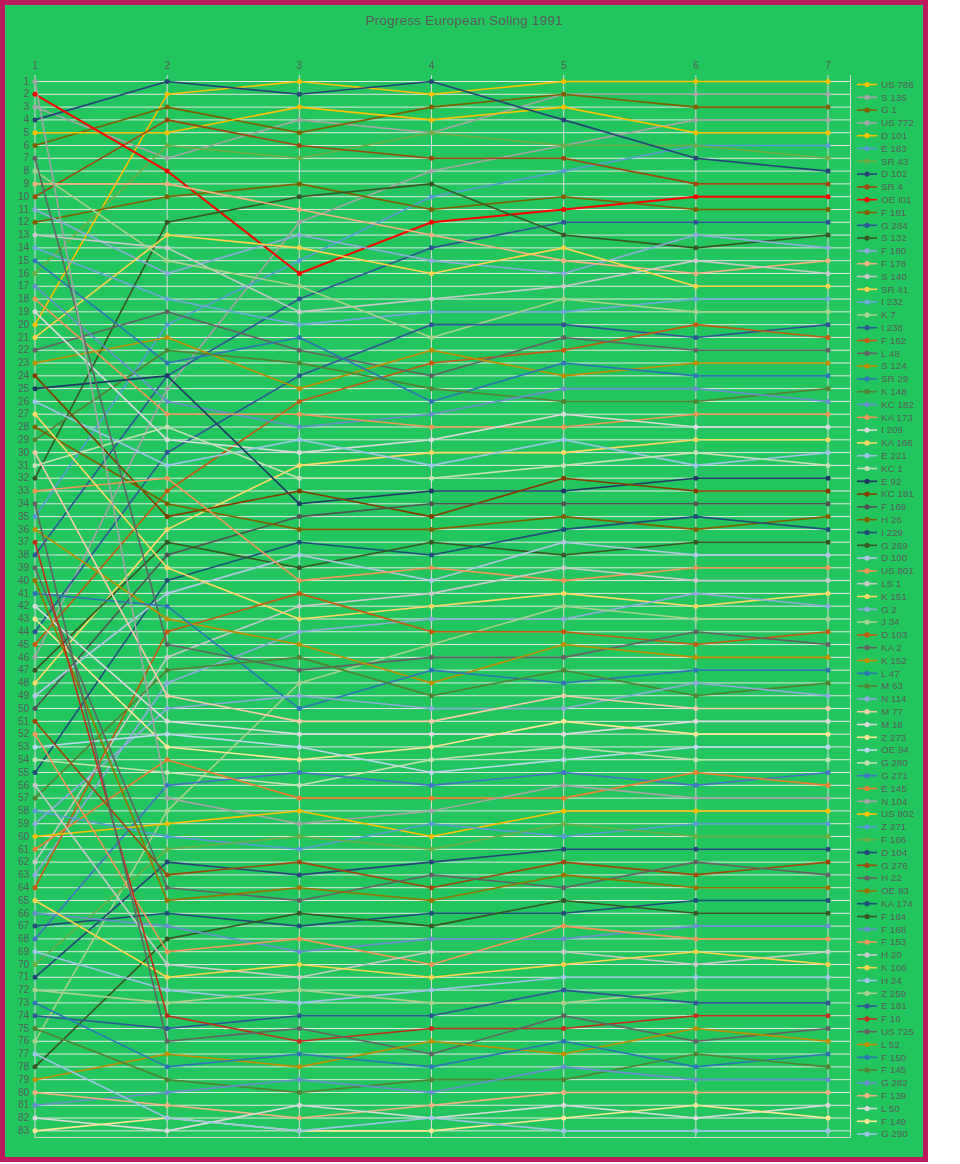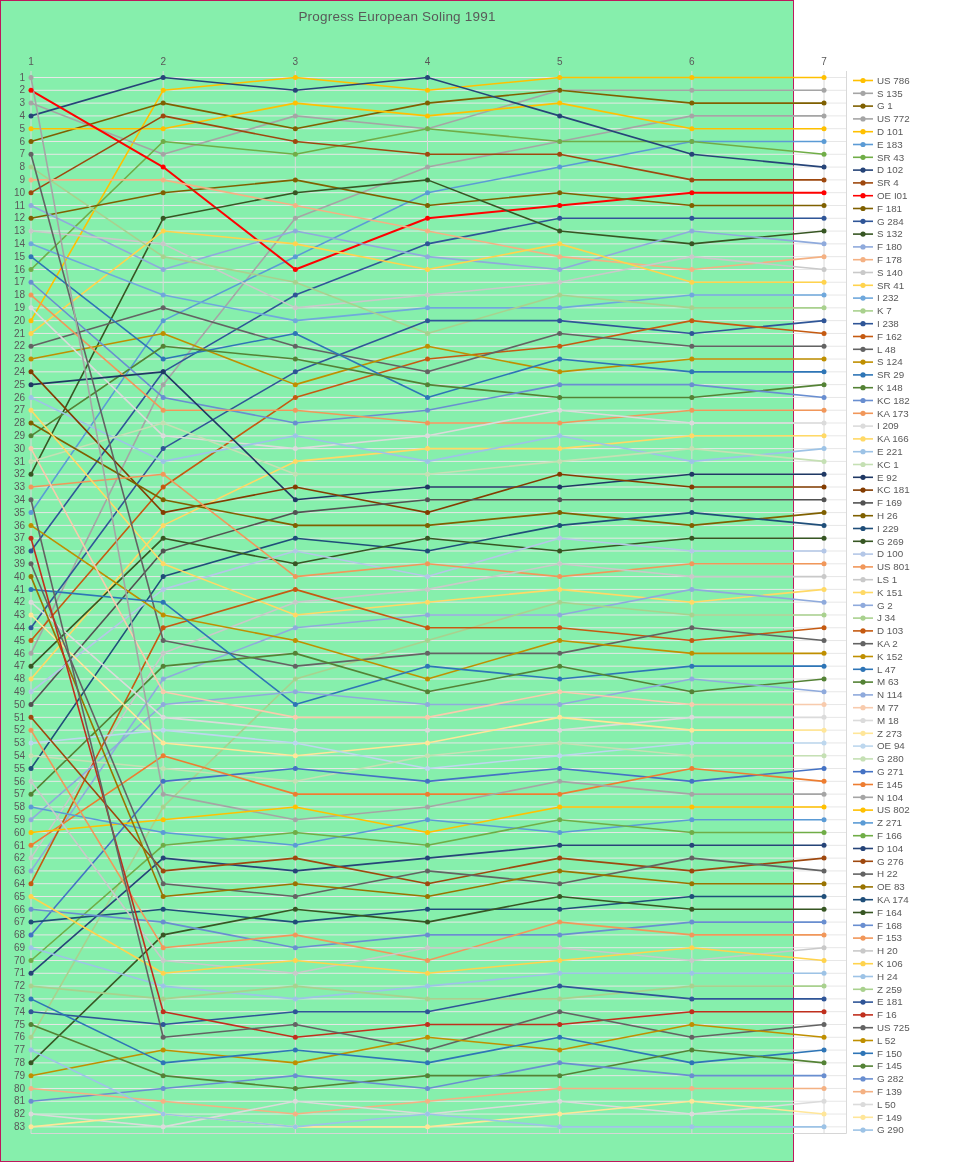--- a/index.html
+++ b/index.html
@@ -1,16 +1,16 @@
 <!DOCTYPE html>
 <html><head>
 <meta charset="utf-8">
 <style>
   html,body{margin:0;padding:0;background:#fff;font-family:"Liberation Sans",sans-serif;}
-  #frame{position:relative;width:794px;height:1162px;border:1px solid #be185d;background:#86efac;box-sizing:border-box;}
+  #frame{position:relative;width:928px;height:1162px;border:5px solid #be185d;background:#22c55e;box-sizing:border-box;}
   #chart-title{position:absolute;top:8px;left:0;width:100%;text-align:center;
     font-size:13.5px;color:#595959;letter-spacing:.2px;}
   svg text{font-family:"Liberation Sans",sans-serif;}
 </style>
 </head>
 <body>
 
 <div id="frame">
   <div id="chart-title">Progress European Soling 1991</div>
   <svg id="chart" width="958" height="1162" viewBox="0 0 958 1162">

